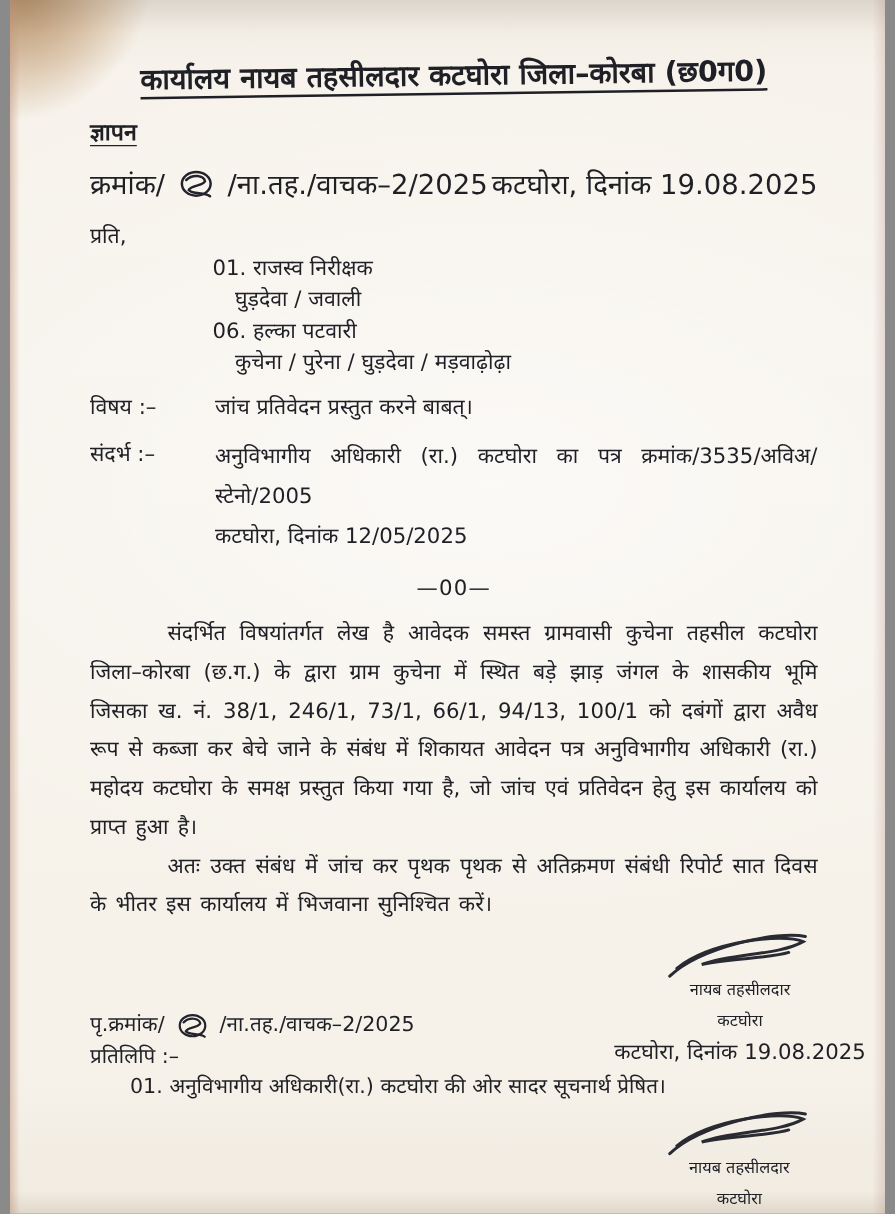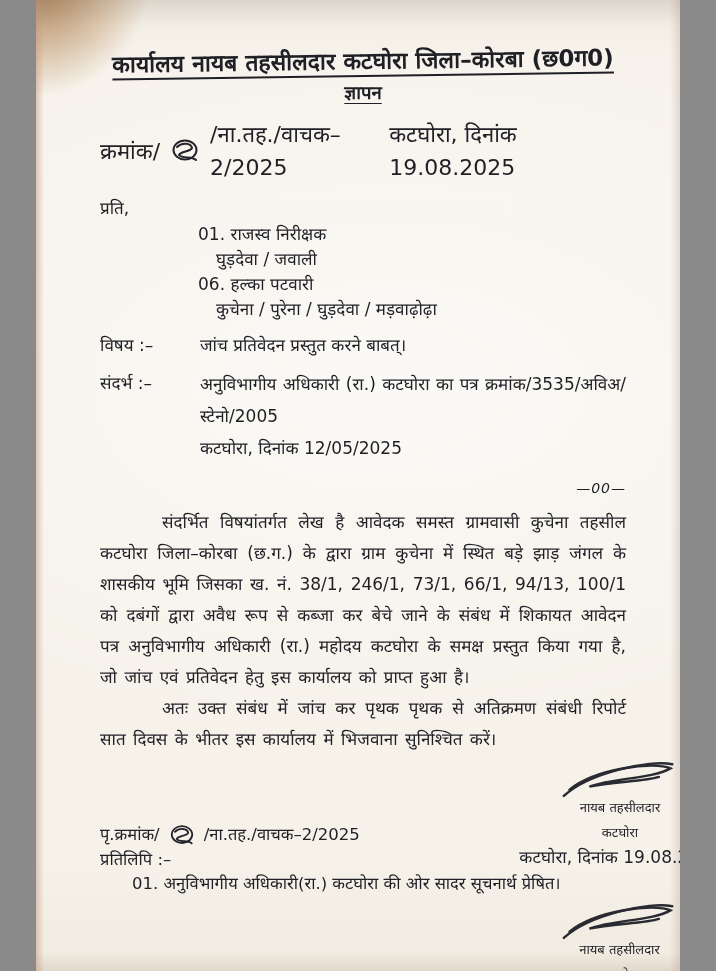--- a/index.html
+++ b/index.html
@@ -3,21 +3,21 @@
 <meta charset="utf-8">
 <style>
   html, body {
     margin: 0;
     padding: 0;
     background: #8a8a8a;
     font-family: "DejaVu Sans", sans-serif;
   }
   .paper {
     position: relative;
-    width: 644px;
+    width: 700px;
     height: 971px;
     margin: 0 auto;
     overflow: hidden;
     background:
       radial-gradient(ellipse 900px 500px at 55% 40%, rgba(255,255,255,0.55), rgba(255,255,255,0) 70%),
       linear-gradient(180deg, #efe9df 0%, #f7f3ec 6%, #f6f2ea 88%, #f0eadf 100%);
     color: #1f1f26;
   }
   
   .corner-tl {
@@ -59,21 +59,21 @@
     text-align: center;
     font-size: 23px;
     font-weight: bold;
     text-decoration: underline;
     text-underline-offset: 6px;
     text-decoration-thickness: 2px;
     transform: rotate(-0.8deg);
     white-space: nowrap;
   }
   .memo-title {
-    text-align: center;
+    margin-top: 14px;
     font-size: 18.5px;
     font-weight: bold;
     text-decoration: underline;
     text-underline-offset: 4px;
   }
 
   .ref-row {
     margin-top: 12px;
     display: flex;
     justify-content: space-between;
@@ -96,25 +96,24 @@
     line-height: 30px;
   }
   .ref-text-1 {
     text-align: justify;
     text-align-last: justify;
     line-height: 32px;
   }
   .ref-text-2 { line-height: 32px; }
 
   .divider {
-    text-align: right;
+    text-align: center;
     margin: 14px 0 8px;
-    font-size: 14px;
+    font-size: 17px;
     letter-spacing: 1px;
-    font-style: italic;
   }
 
   .para {
     text-align: justify;
     line-height: 31px;
     text-indent: 62px;
     word-spacing: 2px;
   }
 
   .bottom-section { position: relative; height: 300px; margin-top: 4px; }

